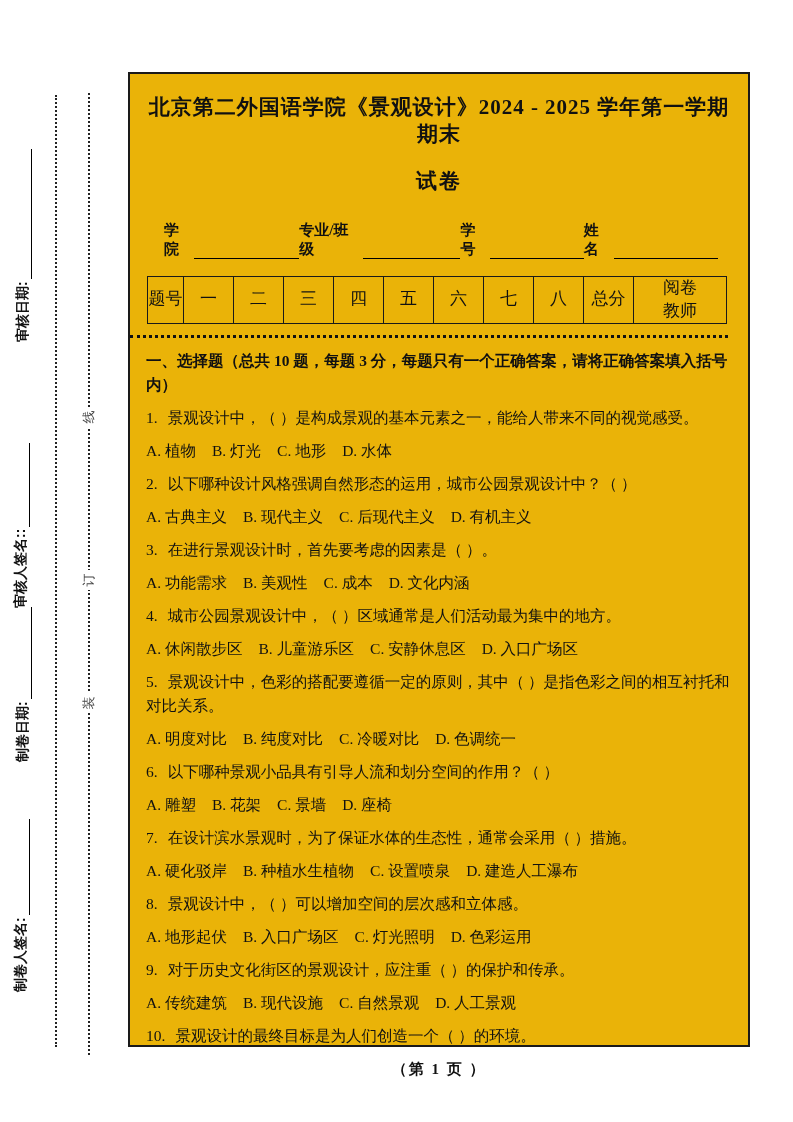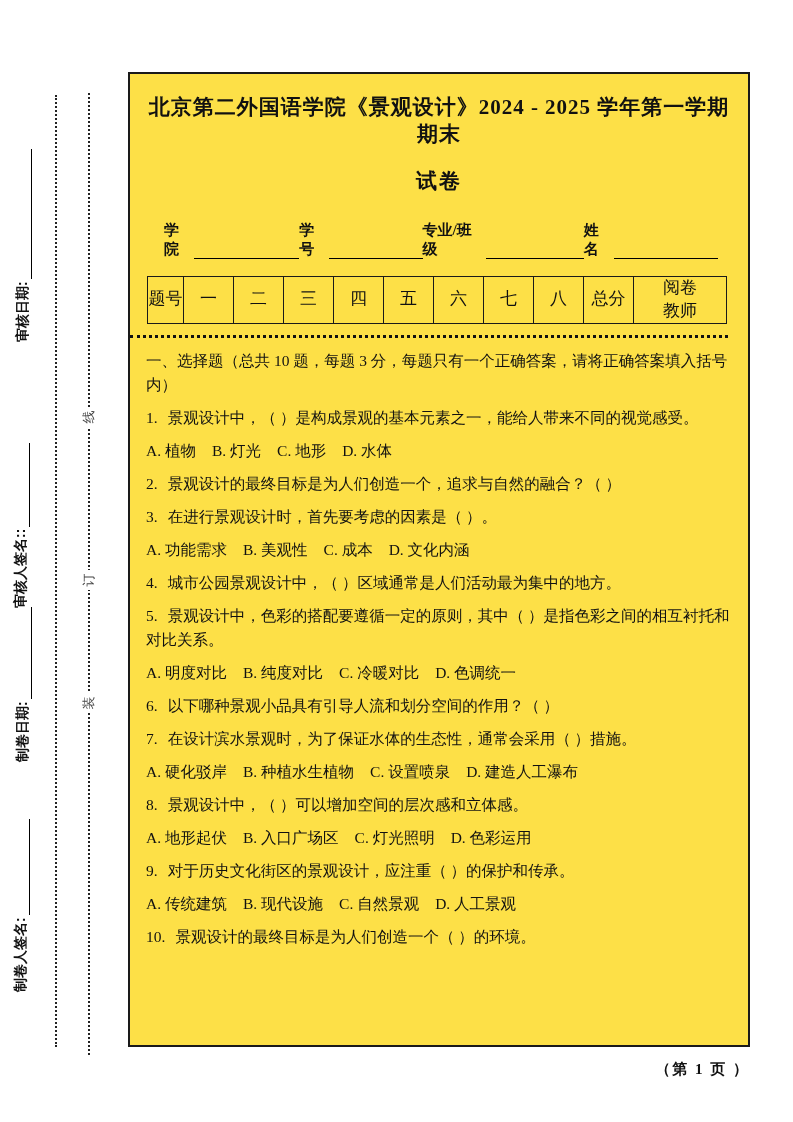--- a/index.html
+++ b/index.html
@@ -29,21 +29,21 @@
   .sg2 { left:30px; top:588px; width:185px; }
   .sg2 .blank-line { width:84px; }
   .sg3 { left:32px; top:742px; width:168px; }
   .sg3 .blank-line { width:92px; }
   .sg4 { left:30px; top:972px; width:200px; }
   .sg4 .blank-line { width:96px; }
 
   
   .main-box {
     position:absolute; left:128px; top:72px; width:622px; height:975px;
-    border:2px solid #1a1a1a; box-sizing:border-box; background:#fde047;
+    border:2px solid #1a1a1a; box-sizing:border-box; background:#eab308;
   }
   .title { text-align:center; font-weight:bold; font-size:21px; letter-spacing:1px; margin:20px 12px 0; line-height:1.3; }
   .title-line2 { text-align:center; font-weight:bold; font-size:21px; letter-spacing:2px; margin-top:18px; }
 
   .fields-row { display:flex; margin:26px 30px 0 34px; font-size:15px; font-weight:bold; align-items:flex-end; }
   .field { display:flex; align-items:flex-end; }
   .field .blank { display:inline-block; border-bottom:1.4px solid #000; height:17px; }
   .field.f1 .blank { width:106px; }
   .field.f2 .blank { width:98px; }
   .field.f3 .blank { width:94px; }
@@ -60,27 +60,27 @@
   table.score-table col.c-label { width:36px; }
   table.score-table col.c-num   { width:50px; }
   table.score-table col.c-wide  { width:93px; }
   table.score-table tr.hdr td { height:46px; }
   table.score-table tr.scr td { height:40px; }
 
   .dotted-sep { width:598px; border-top:3px dotted #111; margin-top:11px; }
 
   .content { margin:11px 17px 0 16px; font-size:15.5px; }
   .content p { margin:0 0 9px; line-height:24px; }
-  .section-heading { font-weight:normal; }
+  .section-heading { font-weight:bold; }
   .q-num { margin-right:10px; }
   .opt { margin-right:16px; }
   .opt:last-child { margin-right:0; }
 
   .page-footer {
-    position:absolute; left:128px; top:1060px; width:622px; text-align:right;
+    position:absolute; left:128px; top:1060px; width:622px; text-align:center;
     font-weight:bold; font-size:15px; letter-spacing:2px;
   }
 </style>
 </head>
 <body>
 
 <div class="page">
 
   <div class="dot-line left"></div>
   <div class="dot-line right"></div>
@@ -107,26 +107,26 @@
 
   <div class="main-box">
     <div class="title">北京第二外国语学院《景观设计》2024 - 2025 学年第一学期期末</div>
     <div class="title-line2">试卷</div>
 
     <div class="fields-row">
       <span class="field f1">
         <span>学院</span>
           <span class="blank"></span>
       </span>
+      <span class="field f2">
+        <span>专业/班级</span>
+          <span class="blank"></span>
+      </span>
       <span class="field f3">
         <span>学号</span>
-          <span class="blank"></span>
-      </span>
-      <span class="field f2">
-        <span>专业/班级</span>
           <span class="blank"></span>
       </span>
       <span class="field f4">
         <span>姓名</span>
           <span class="blank"></span>
       </span>
     </div>
 
     <table class="score-table">
       <colgroup id="score-colgroup">
@@ -160,27 +160,30 @@
     </tbody>
       </table>
 
     <div class="dotted-sep"></div>
 
     <div class="content">
       <p class="section-heading">一、选择题（总共 10 题，每题 3 分，每题只有一个正确答案，请将正确答案填入括号内）</p>
       <div id="questions-list">
           <p><span class="q-num">1.</span><span>景观设计中，（  ）是构成景观的基本元素之一，能给人带来不同的视觉感受。</span></p>
           <p><span class="opt">A.  植物</span><span class="opt">B.  灯光</span><span class="opt">C.  地形</span><span class="opt">D.  水体</span></p>
-          <p><span class="q-num">2.</span><span>景观设计的最终目标是为人们创造一个，追求与自然的融合？（  ）</span></p>
+          <p><span class="q-num">2.</span><span>以下哪种设计风格强调自然形态的运用，城市公园景观设计中？（  ）</span></p>
+          <p><span class="opt">A.  古典主义</span><span class="opt">B.  现代主义</span><span class="opt">C.  后现代主义</span><span class="opt">D.  有机主义</span></p>
           <p><span class="q-num">3.</span><span>在进行景观设计时，首先要考虑的因素是（  ）。</span></p>
           <p><span class="opt">A.  功能需求</span><span class="opt">B.  美观性</span><span class="opt">C.  成本</span><span class="opt">D.  文化内涵</span></p>
           <p><span class="q-num">4.</span><span>城市公园景观设计中，（  ）区域通常是人们活动最为集中的地方。</span></p>
+          <p><span class="opt">A.  休闲散步区</span><span class="opt">B.  儿童游乐区</span><span class="opt">C.  安静休息区</span><span class="opt">D.  入口广场区</span></p>
           <p><span class="q-num">5.</span><span>景观设计中，色彩的搭配要遵循一定的原则，其中（  ）是指色彩之间的相互衬托和对比关系。</span></p>
           <p><span class="opt">A.  明度对比</span><span class="opt">B.  纯度对比</span><span class="opt">C.  冷暖对比</span><span class="opt">D.  色调统一</span></p>
           <p><span class="q-num">6.</span><span>以下哪种景观小品具有引导人流和划分空间的作用？（  ）</span></p>
+          <p><span class="opt">A.  雕塑</span><span class="opt">B.  花架</span><span class="opt">C.  景墙</span><span class="opt">D.  座椅</span></p>
           <p><span class="q-num">7.</span><span>在设计滨水景观时，为了保证水体的生态性，通常会采用（  ）措施。</span></p>
           <p><span class="opt">A.  硬化驳岸</span><span class="opt">B.  种植水生植物</span><span class="opt">C.  设置喷泉</span><span class="opt">D.  建造人工瀑布</span></p>
           <p><span class="q-num">8.</span><span>景观设计中，（  ）可以增加空间的层次感和立体感。</span></p>
           <p><span class="opt">A.  地形起伏</span><span class="opt">B.  入口广场区</span><span class="opt">C.  灯光照明</span><span class="opt">D.  色彩运用</span></p>
           <p><span class="q-num">9.</span><span>对于历史文化街区的景观设计，应注重（  ）的保护和传承。</span></p>
           <p><span class="opt">A.  传统建筑</span><span class="opt">B.  现代设施</span><span class="opt">C.  自然景观</span><span class="opt">D.  人工景观</span></p>
           <p><span class="q-num">10.</span><span>景观设计的最终目标是为人们创造一个（  ）的环境。</span></p>
         </div>
     </div>
   </div>

